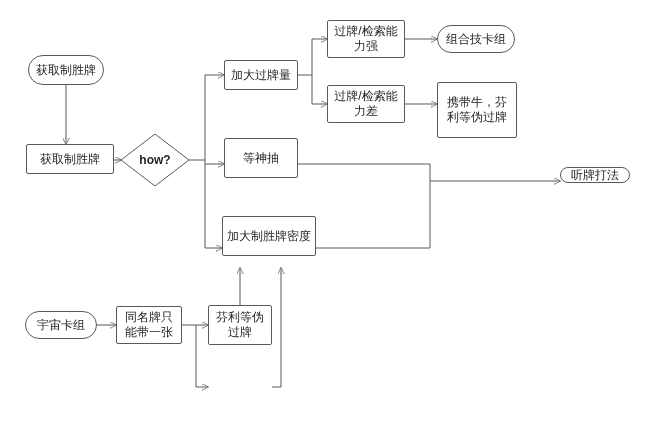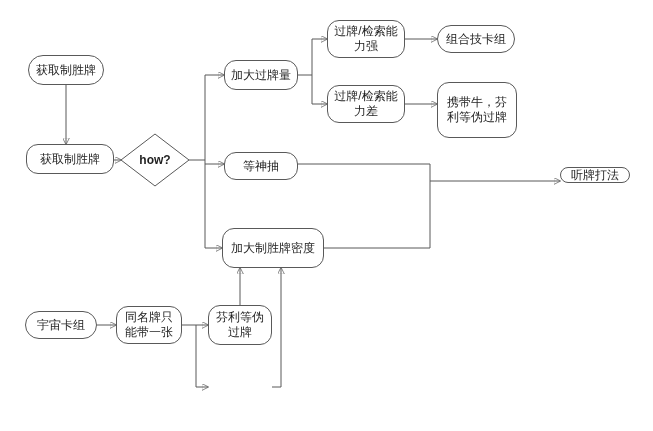--- a/index.html
+++ b/index.html
@@ -8,21 +8,21 @@
     font-family:"Liberation Sans","DejaVu Sans",sans-serif;
   }
   .edges{position:absolute;left:0;top:0;width:653px;height:431px;}
   .edges path, .edges polygon{stroke:#595959;stroke-width:1;fill:none;}
   .edges polygon{fill:#ffffff;}
   .node{
     position:absolute;box-sizing:border-box;
     border:1px solid #595959;background:#ffffff;color:#1f1f1f;
     font-size:12px;line-height:1.25;
     display:flex;align-items:center;justify-content:center;text-align:center;
-    padding:10px 4px;border-radius:12px;word-break:break-all;
+    padding:10px 4px;border-radius:2px;word-break:break-all;
   }
   .stadium{border-radius:15px;padding:2px 6px;text-align:right;}
   .diamond-label{
     position:absolute;box-sizing:border-box;color:#1f1f1f;
     font-size:12px;text-align:center;background:transparent;font-weight:bold;
   }
 </style>
 </head>
 <body>
 
@@ -68,23 +68,23 @@
   </svg>
 
   <div class="node stadium" style="left:28px;top:55px;width:76px;height:30px">获取制胜牌</div>
 
   <div class="node" style="left:26px;top:144px;width:88px;height:30px">获取制胜牌</div>
 
   <div class="diamond-label" style="left:121px;top:153px;width:68px">how?</div>
 
   <div class="node" style="left:224px;top:60px;width:74px;height:30px">加大过牌量</div>
 
-  <div class="node" style="left:224px;top:152px;width:74px;height:28px">等神抽</div>
+  <div class="node" style="left:224px;top:138px;width:74px;height:40px">等神抽</div>
 
-  <div class="node" style="left:222px;top:228px;width:102px;height:40px">加大制胜牌密度</div>
+  <div class="node" style="left:222px;top:216px;width:94px;height:40px">加大制胜牌密度</div>
 
   <div class="node" style="left:327px;top:20px;width:78px;height:38px">过牌/检索能力强</div>
 
   <div class="node" style="left:327px;top:85px;width:78px;height:38px">过牌/检索能力差</div>
 
   <div class="node stadium" style="left:437px;top:25px;width:78px;height:28px">组合技卡组</div>
 
   <div class="node" style="left:437px;top:82px;width:80px;height:56px">携带牛，芬利等伪过牌</div>
 
   <div class="node stadium" style="left:560px;top:167px;width:70px;height:16px">听牌打法</div>

